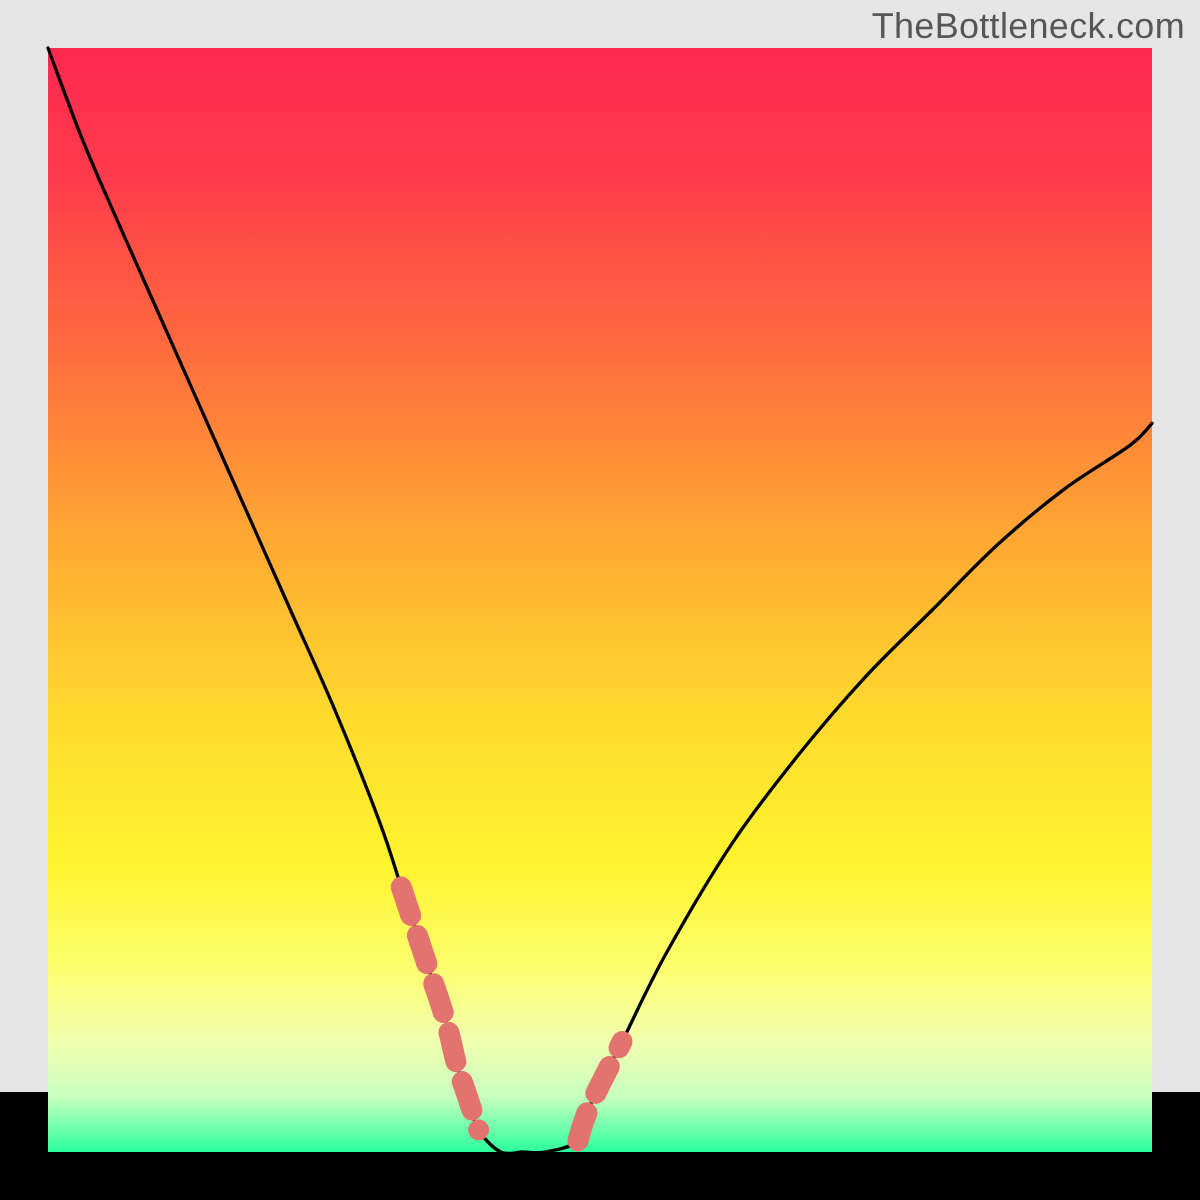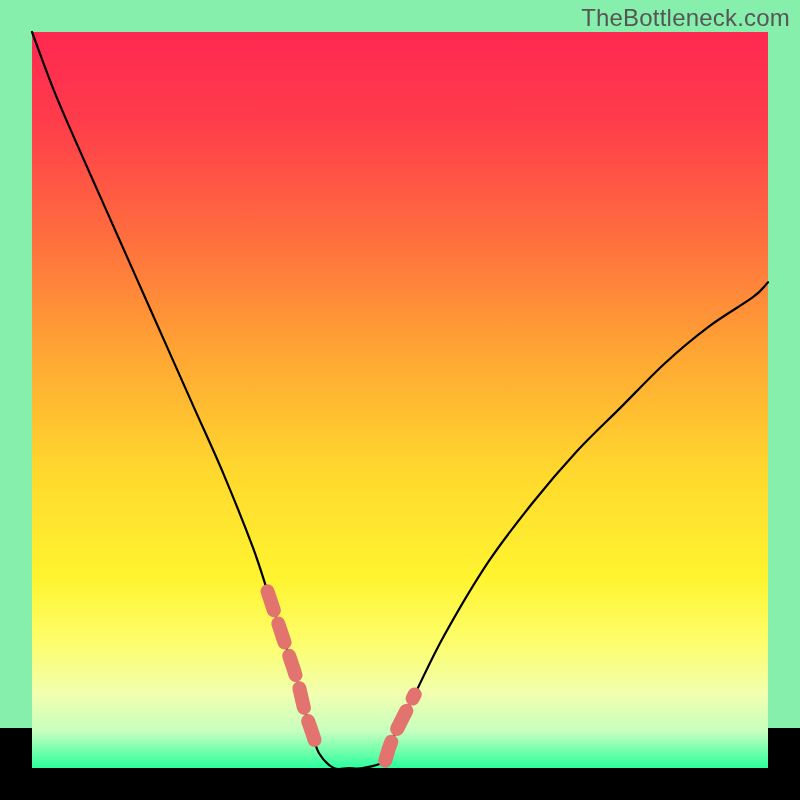--- a/index.html
+++ b/index.html
@@ -7,21 +7,21 @@
     padding: 0;
     width: 800px;
     height: 800px;
     background: #000000;
     overflow: hidden;
   }
   .wrap {
     position: relative;
     width: 800px;
     height: 728px;
-    background: #86efac;
+    background: #e5e5e5;
   }
   .watermark {
     position: absolute;
     top: 4px;
     right: 10px;
     font-family: Arial, Helvetica, sans-serif;
     font-size: 24px;
     font-weight: 500;
     color: #565656;
     letter-spacing: 0.2px;

